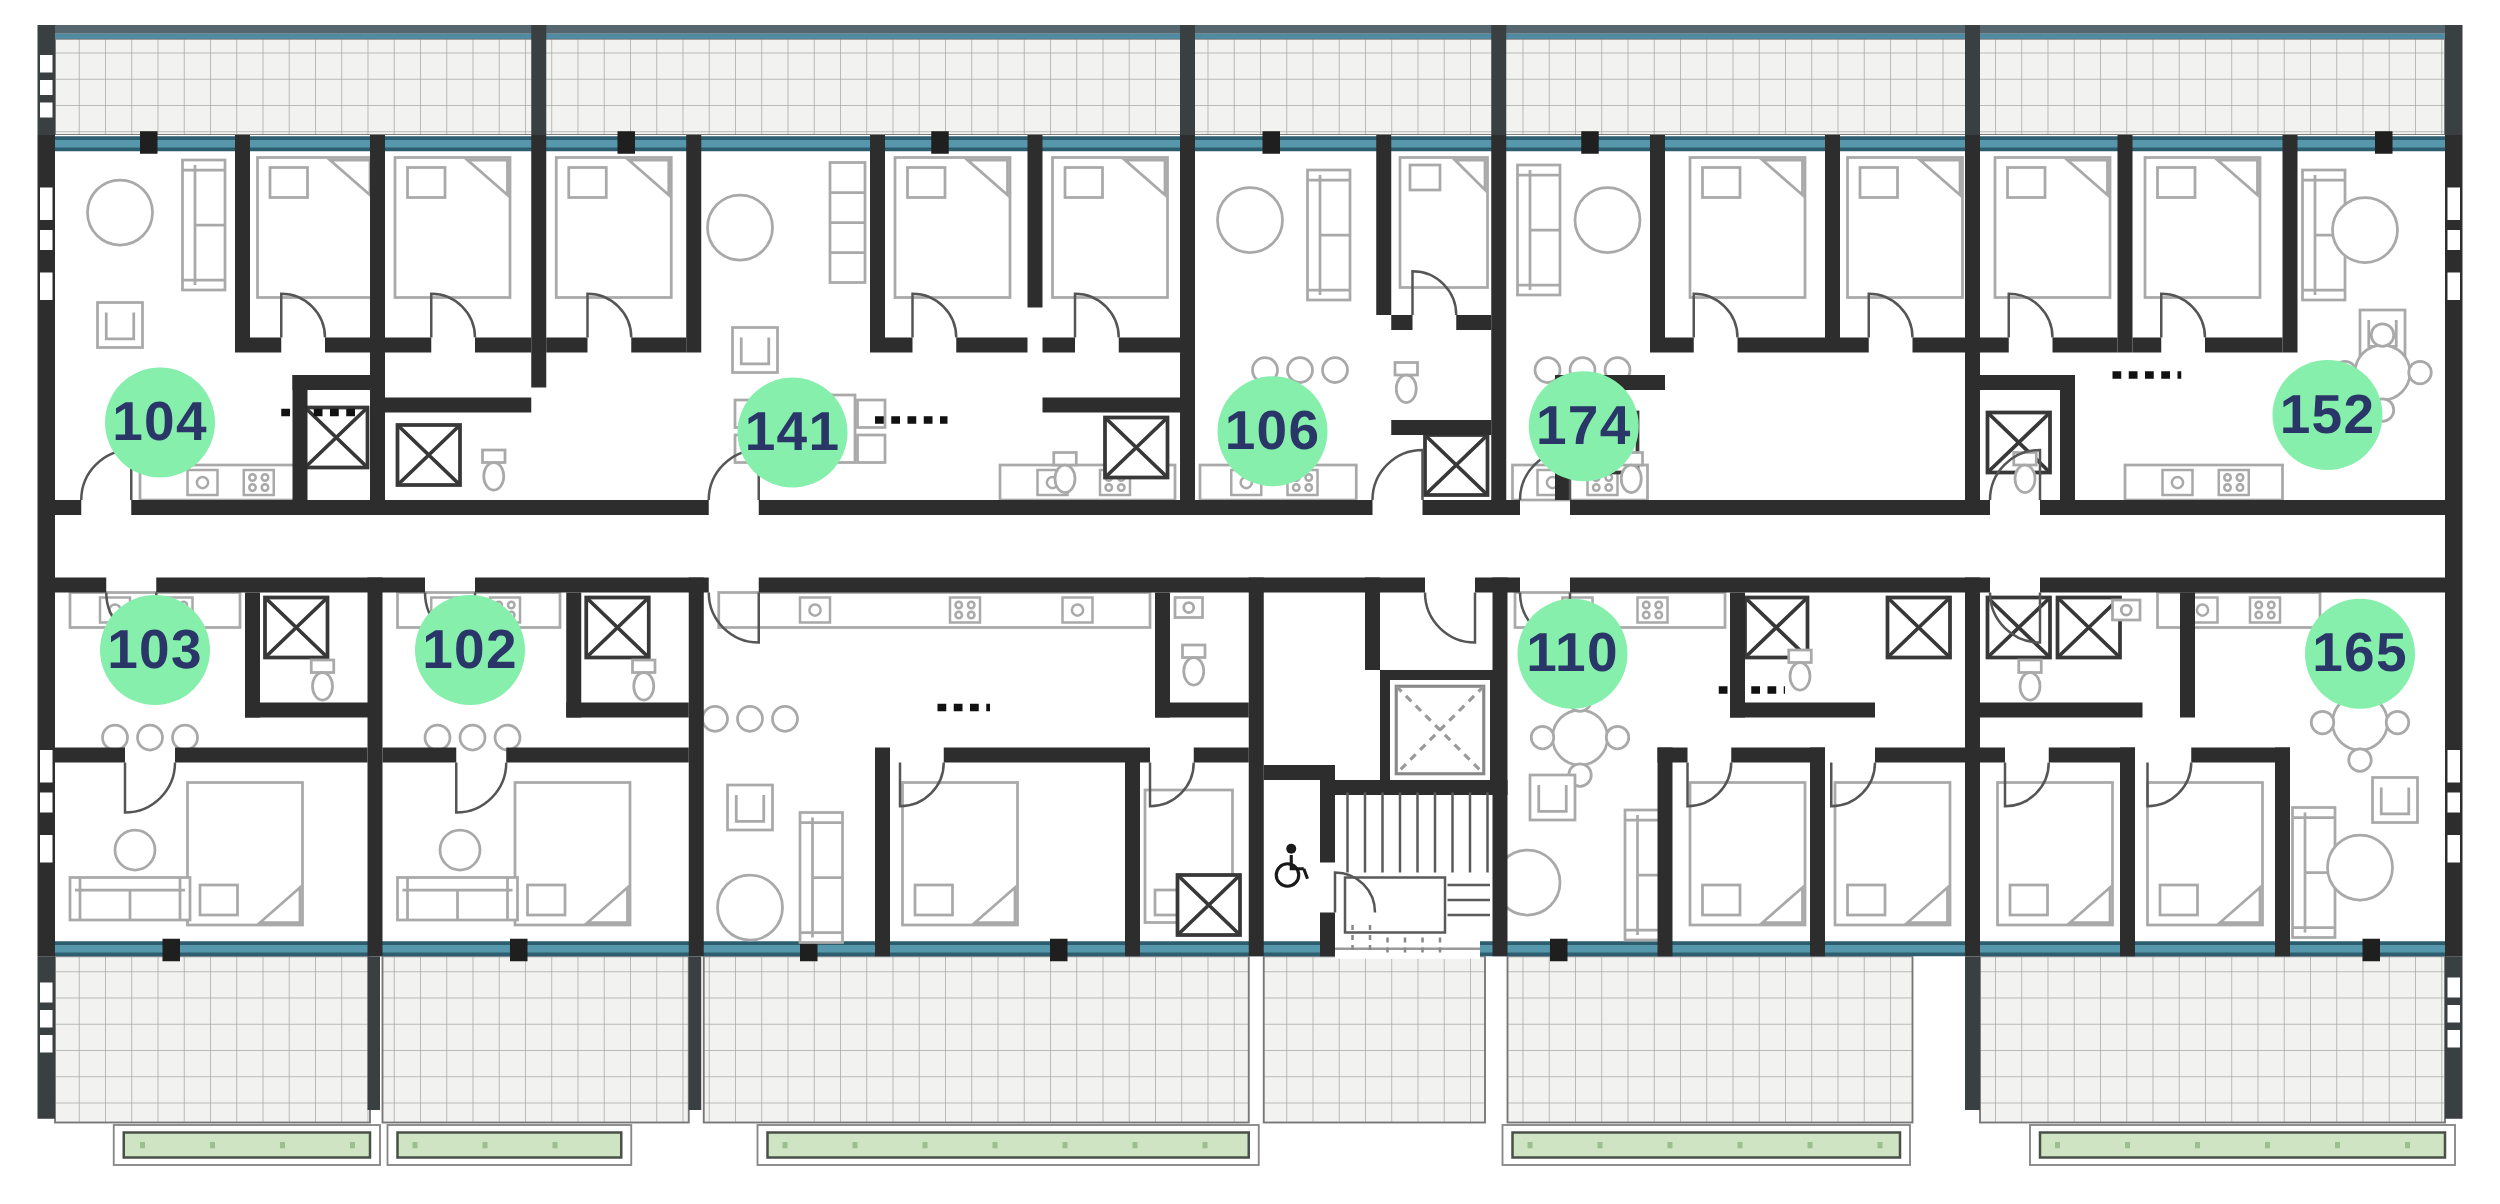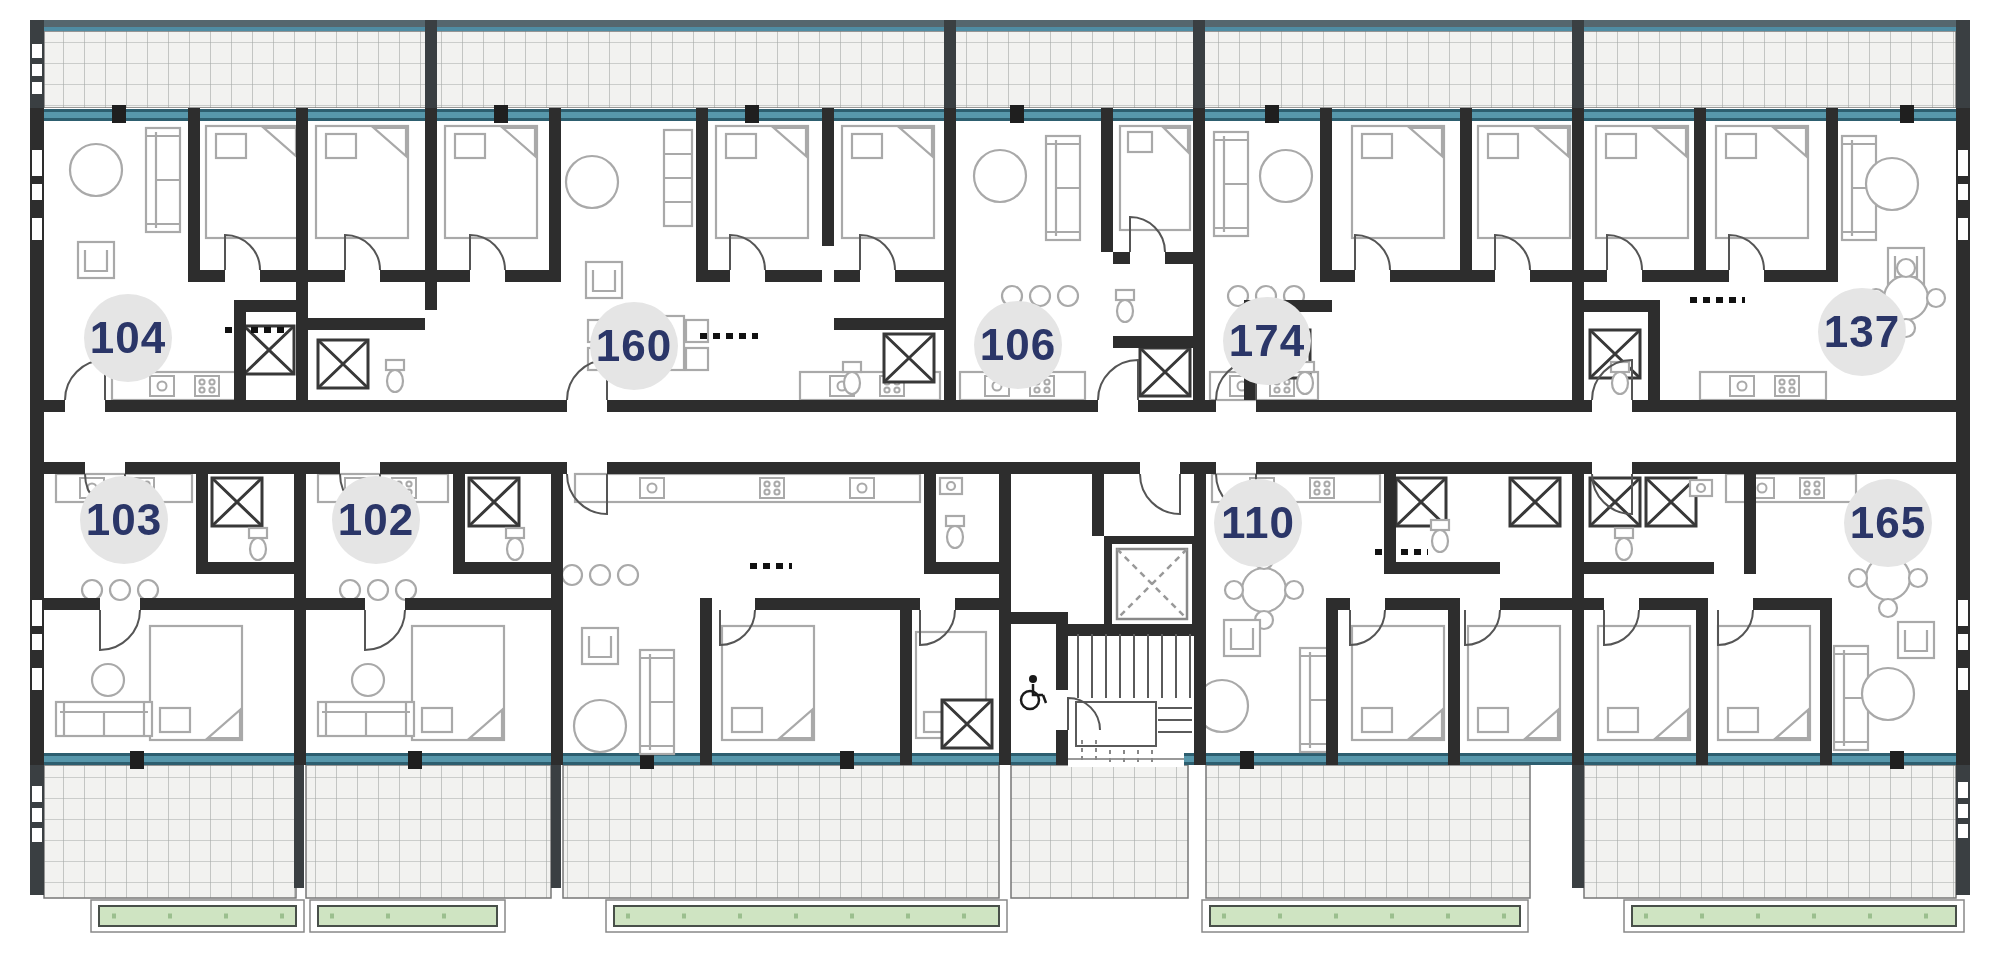--- a/index.html
+++ b/index.html
@@ -1,20 +1,20 @@
 <!DOCTYPE html>
 <html><head>
 <meta charset="utf-8">
 <style>
   html,body{margin:0;padding:0;background:#ffffff;}
   .stage{position:relative;width:2000px;height:963px;background:#fff;overflow:hidden;
          font-family:"Liberation Sans",sans-serif;}
   .plan-svg{position:absolute;left:0;top:0;}
   .unit-chip{position:absolute;width:88px;height:88px;border-radius:50%;
-             background:#e5e5e5;display:flex;align-items:center;justify-content:center;
+             background:#86efac;display:flex;align-items:center;justify-content:center;
              font-weight:700;font-size:44px;letter-spacing:1px;color:#2b3668;
              font-family:"Liberation Sans",sans-serif;user-select:none;}
 </style>
 </head>
 <body>
 
 <div class="stage">
 <svg class="plan-svg" width="2000" height="963" viewBox="0 0 2000 963">
   <defs>
     <pattern id="grid" width="21" height="21" patternUnits="userSpaceOnUse">
@@ -534,21 +534,21 @@
     <path d="M1350 610 L1350 645 A35 35 0 0 0 1385 610"></path>
     <path d="M1465 610 L1465 645 A35 35 0 0 0 1500 610"></path>
     <path d="M1604 610 L1604 645 A35 35 0 0 0 1639 610"></path>
     <path d="M1718 610 L1718 645 A35 35 0 0 0 1753 610"></path>
 
     <path d="M1068 730 L1068 698 A32 32 0 0 1 1100 730"></path>
   </g>
 </svg>
 
   <div class="unit-chip" style="left:84px;top:294px">104</div>
-  <div class="unit-chip" style="left:590px;top:302px">160</div>
+  <div class="unit-chip" style="left:590px;top:302px">141</div>
   <div class="unit-chip" style="left:974px;top:301px">106</div>
   <div class="unit-chip" style="left:1223px;top:297px">174</div>
-  <div class="unit-chip" style="left:1818px;top:288px">137</div>
+  <div class="unit-chip" style="left:1818px;top:288px">152</div>
   <div class="unit-chip" style="left:80px;top:476px">103</div>
   <div class="unit-chip" style="left:332px;top:476px">102</div>
   <div class="unit-chip" style="left:1214px;top:479px">110</div>
   <div class="unit-chip" style="left:1844px;top:479px">165</div>
 </div>
 
 </body></html>

